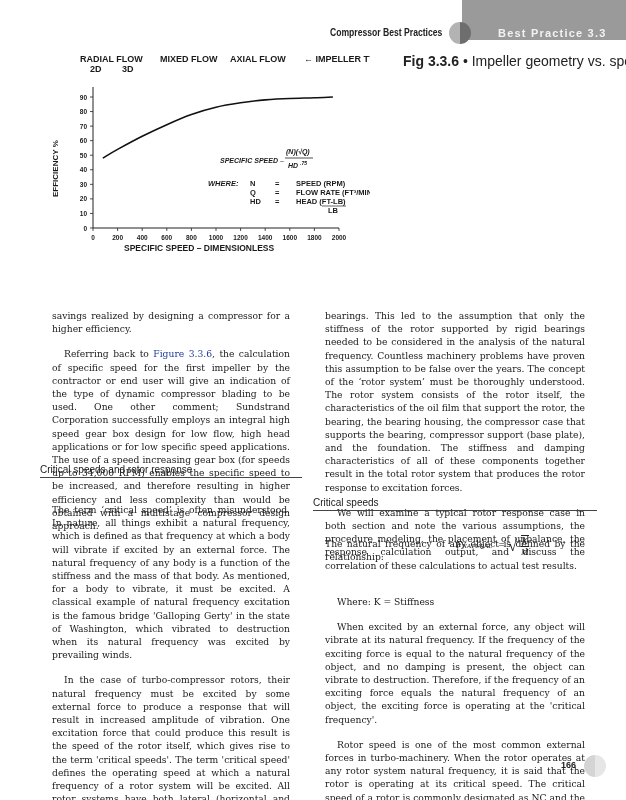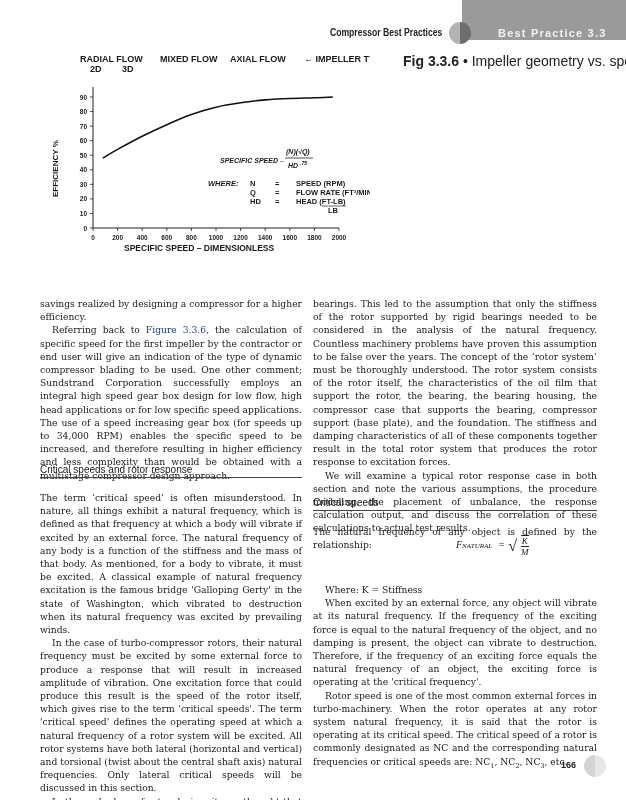--- a/index.html
+++ b/index.html
@@ -13,21 +13,21 @@
   .hdr-section { position: absolute; left: 498px; top: 27px; font-family: "Liberation Sans", sans-serif; font-size: 11px; font-weight: bold; color: #f2f2f2; letter-spacing: 1.2px; white-space: nowrap; }
 
   .fig-caption { position: absolute; left: 403px; top: 53px; font-family: Liberation Sans, sans-serif; font-size: 14px; color: #222; white-space: nowrap; }
   .fig-caption b { font-weight: bold; }
 
   .chart { position: absolute; left: 40px; top: 45px; width: 330px; height: 210px; text-align: center; }
   .chart svg { position: absolute; left: 0; top: 0; }
   .ctext { font-family: "Liberation Sans", sans-serif; fill: #1a1a1a; }
 
   .col { position: absolute; font-size: 9.2px; line-height: 13.2px; text-align: justify; }
-  .col p { margin: 0; }
+  .col p { margin: 12px; }
   .col p.ind { text-indent: 12px; }
   .col-left { left: 40px; top: 297px; width: 262px; }
   .col-right { left: 313px; top: 297px; width: 284px; }
 
   .h2 { font-family: "Liberation Sans", sans-serif; font-size: 10px; font-weight: normal; color: #1a1a1a; margin: 0; padding-bottom: 2px; border-bottom: 1px solid #444; }
   .h2-left { position: absolute; left: 40px; top: 464px; width: 262px; }
   .h2-right { position: absolute; left: 313px; top: 497px; width: 284px; }
 
   .link { color: #1f3b9b; }
 

